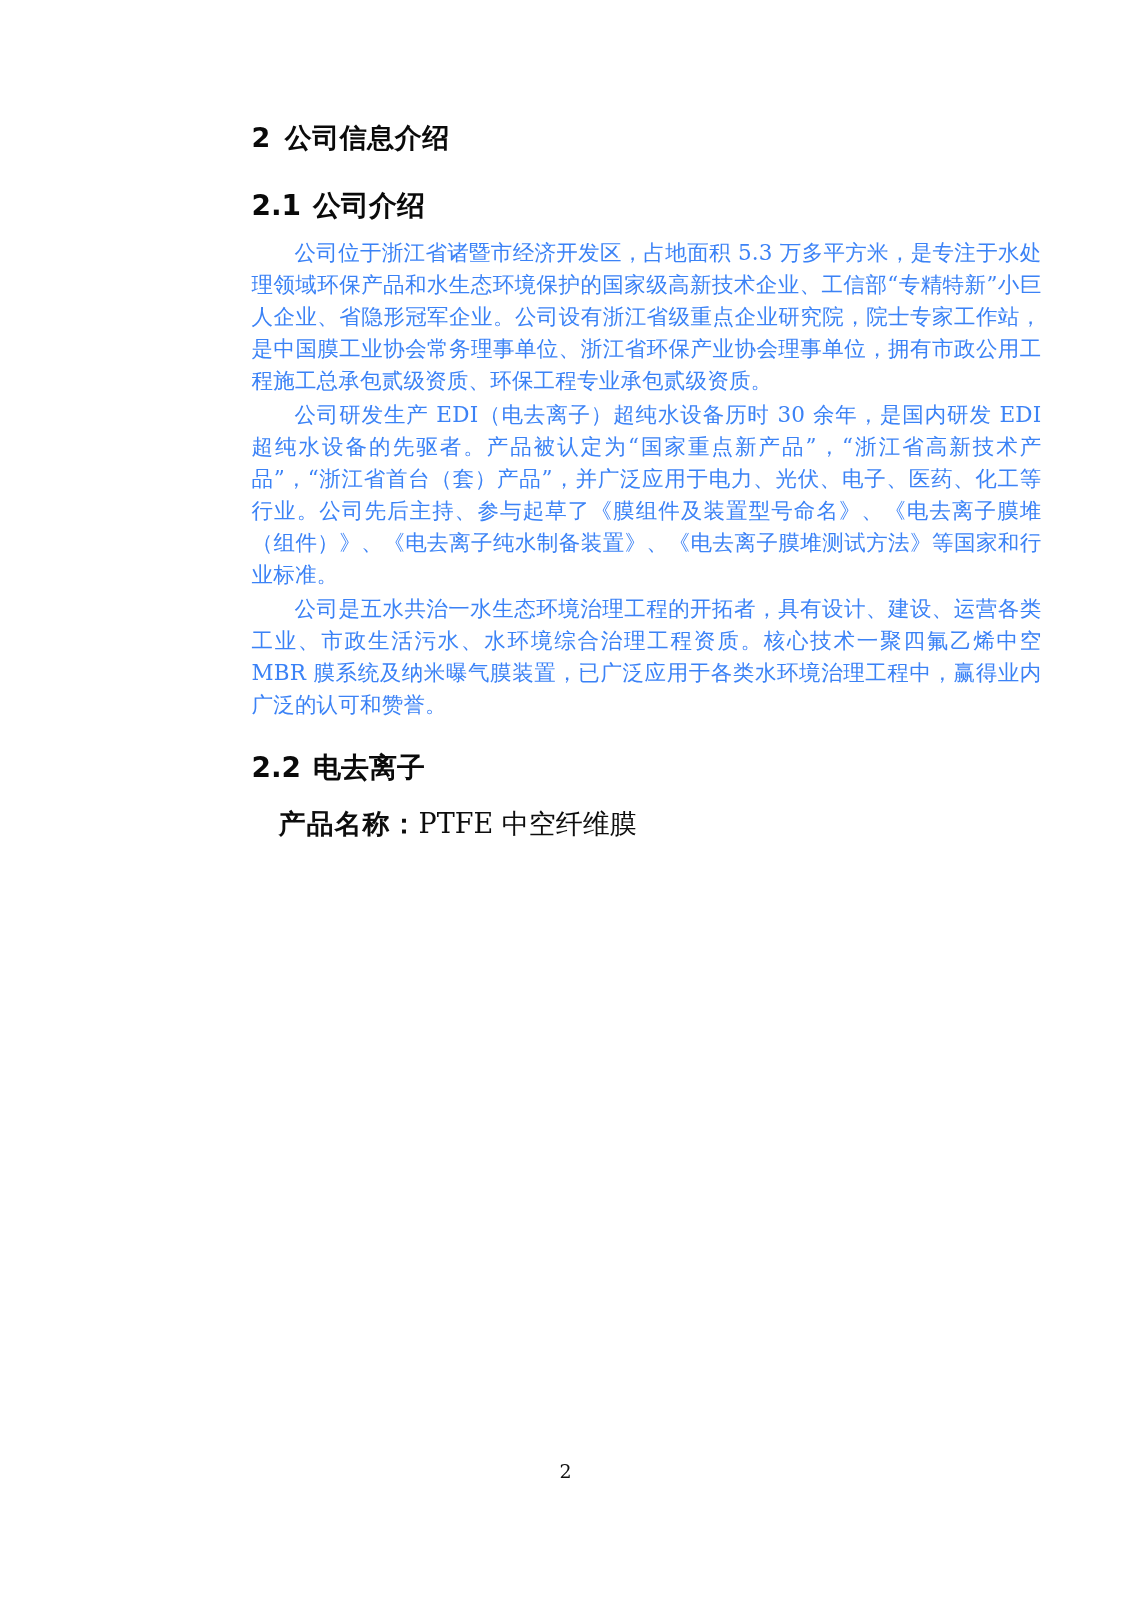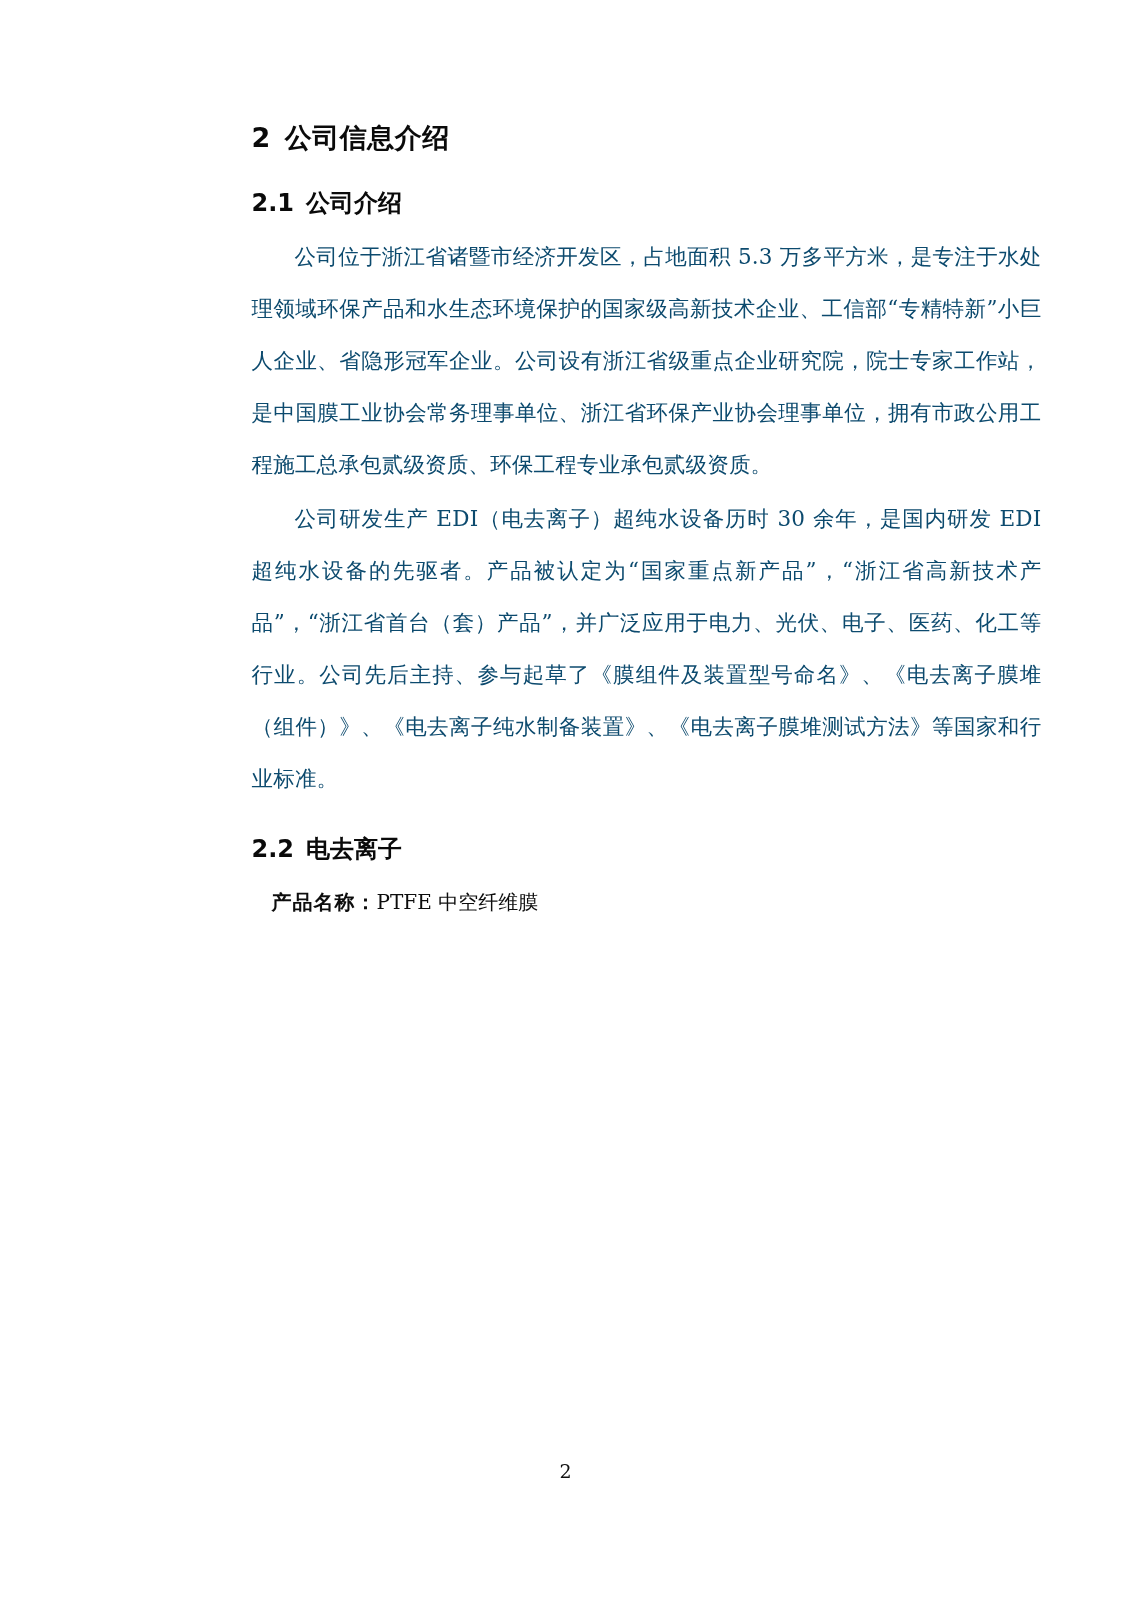--- a/index.html
+++ b/index.html
@@ -31,41 +31,41 @@
     letter-spacing: 0.5px;
     margin: 0 0 6px 0;
     line-height: 1.5;
     color: #0a0a0a;
   }
   h1.heading1 .num {
     margin-right: 14px;
   }
   h2.heading2 {
     font-family: "DejaVu Sans", "Liberation Sans", sans-serif;
-    font-size: 24px;
+    font-size: 28px;
     font-weight: bold;
     margin: 26px 0 10px 0;
     line-height: 1.5;
     color: #0a0a0a;
   }
   h2.heading2 .num {
     margin-right: 12px;
   }
   p.para {
     font-size: 21.5px;
-    line-height: 52px;
+    line-height: 32px;
     margin: 0 0 2px 0;
     text-indent: 2em;
     text-align: justify;
     text-justify: inter-ideograph;
-    color: #0c4a6e;
+    color: #3b82f6;
     letter-spacing: 0.2px;
   }
   p.prodline {
-    font-size: 20px;
+    font-size: 27px;
     line-height: 50px;
     margin: 10px 0 0 0;
     text-indent: 1em;
     color: #0d0d0d;
   }
   p.prodline .plabel {
     font-family: "DejaVu Sans", "Liberation Sans", sans-serif;
     font-weight: bold;
     letter-spacing: 1px;
   }
@@ -89,20 +89,21 @@
     <h1 class="heading1">
       <span class="num">2</span><span>公司信息介绍</span>
     </h1>
 
     <h2 class="heading2">
       <span class="num">2.1</span><span>公司介绍</span>
     </h2>
 
     <p class="para">公司位于浙江省诸暨市经济开发区，占地面积 5.3 万多平方米，是专注于水处理领域环保产品和水生态环境保护的国家级高新技术企业、工信部“专精特新”小巨人企业、省隐形冠军企业。公司设有浙江省级重点企业研究院，院士专家工作站，是中国膜工业协会常务理事单位、浙江省环保产业协会理事单位，拥有市政公用工程施工总承包贰级资质、环保工程专业承包贰级资质。</p>
     <p class="para">公司研发生产 EDI（电去离子）超纯水设备历时 30 余年，是国内研发 EDI 超纯水设备的先驱者。产品被认定为“国家重点新产品”，“浙江省高新技术产品”，“浙江省首台（套）产品”，并广泛应用于电力、光伏、电子、医药、化工等行业。公司先后主持、参与起草了《膜组件及装置型号命名》、《电去离子膜堆（组件）》、《电去离子纯水制备装置》、《电去离子膜堆测试方法》等国家和行业标准。</p>
+    <p class="para">公司是五水共治一水生态环境治理工程的开拓者，具有设计、建设、运营各类工业、市政生活污水、水环境综合治理工程资质。核心技术一聚四氟乙烯中空 MBR 膜系统及纳米曝气膜装置，已广泛应用于各类水环境治理工程中，赢得业内广泛的认可和赞誉。</p>
 
     <h2 class="heading2">
       <span class="num">2.2</span><span>电去离子</span>
     </h2>
 
     <p class="prodline">
       <span class="plabel">产品名称：</span><span>PTFE 中空纤维膜</span>
     </p>
 
   </div>

